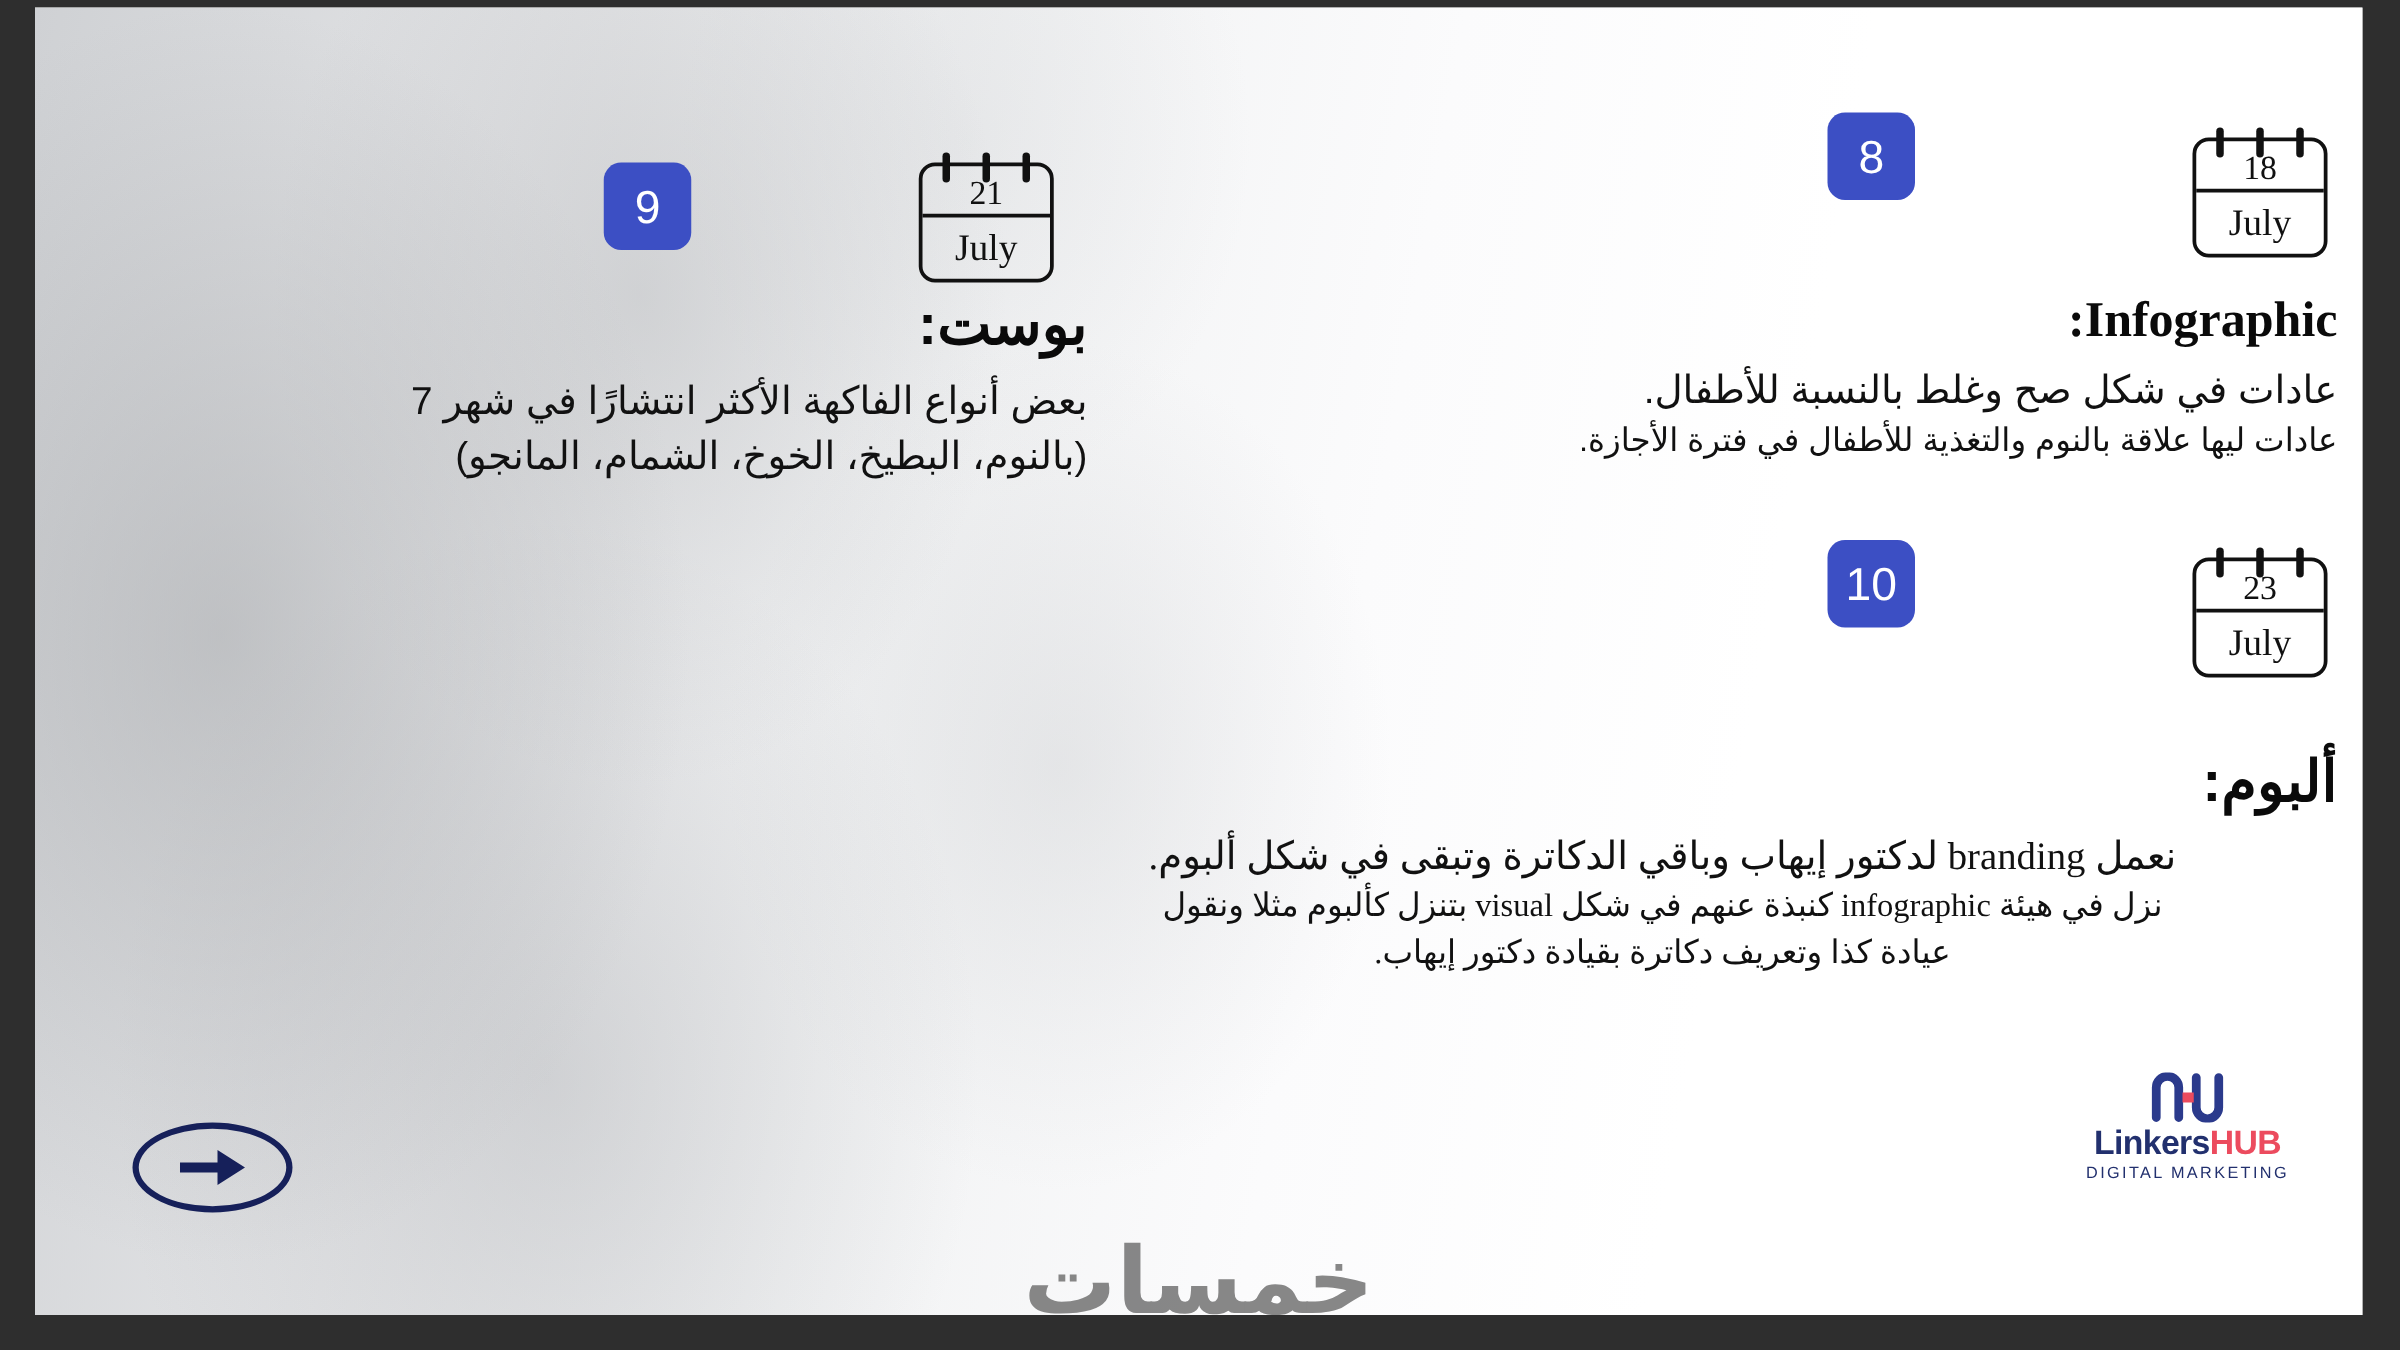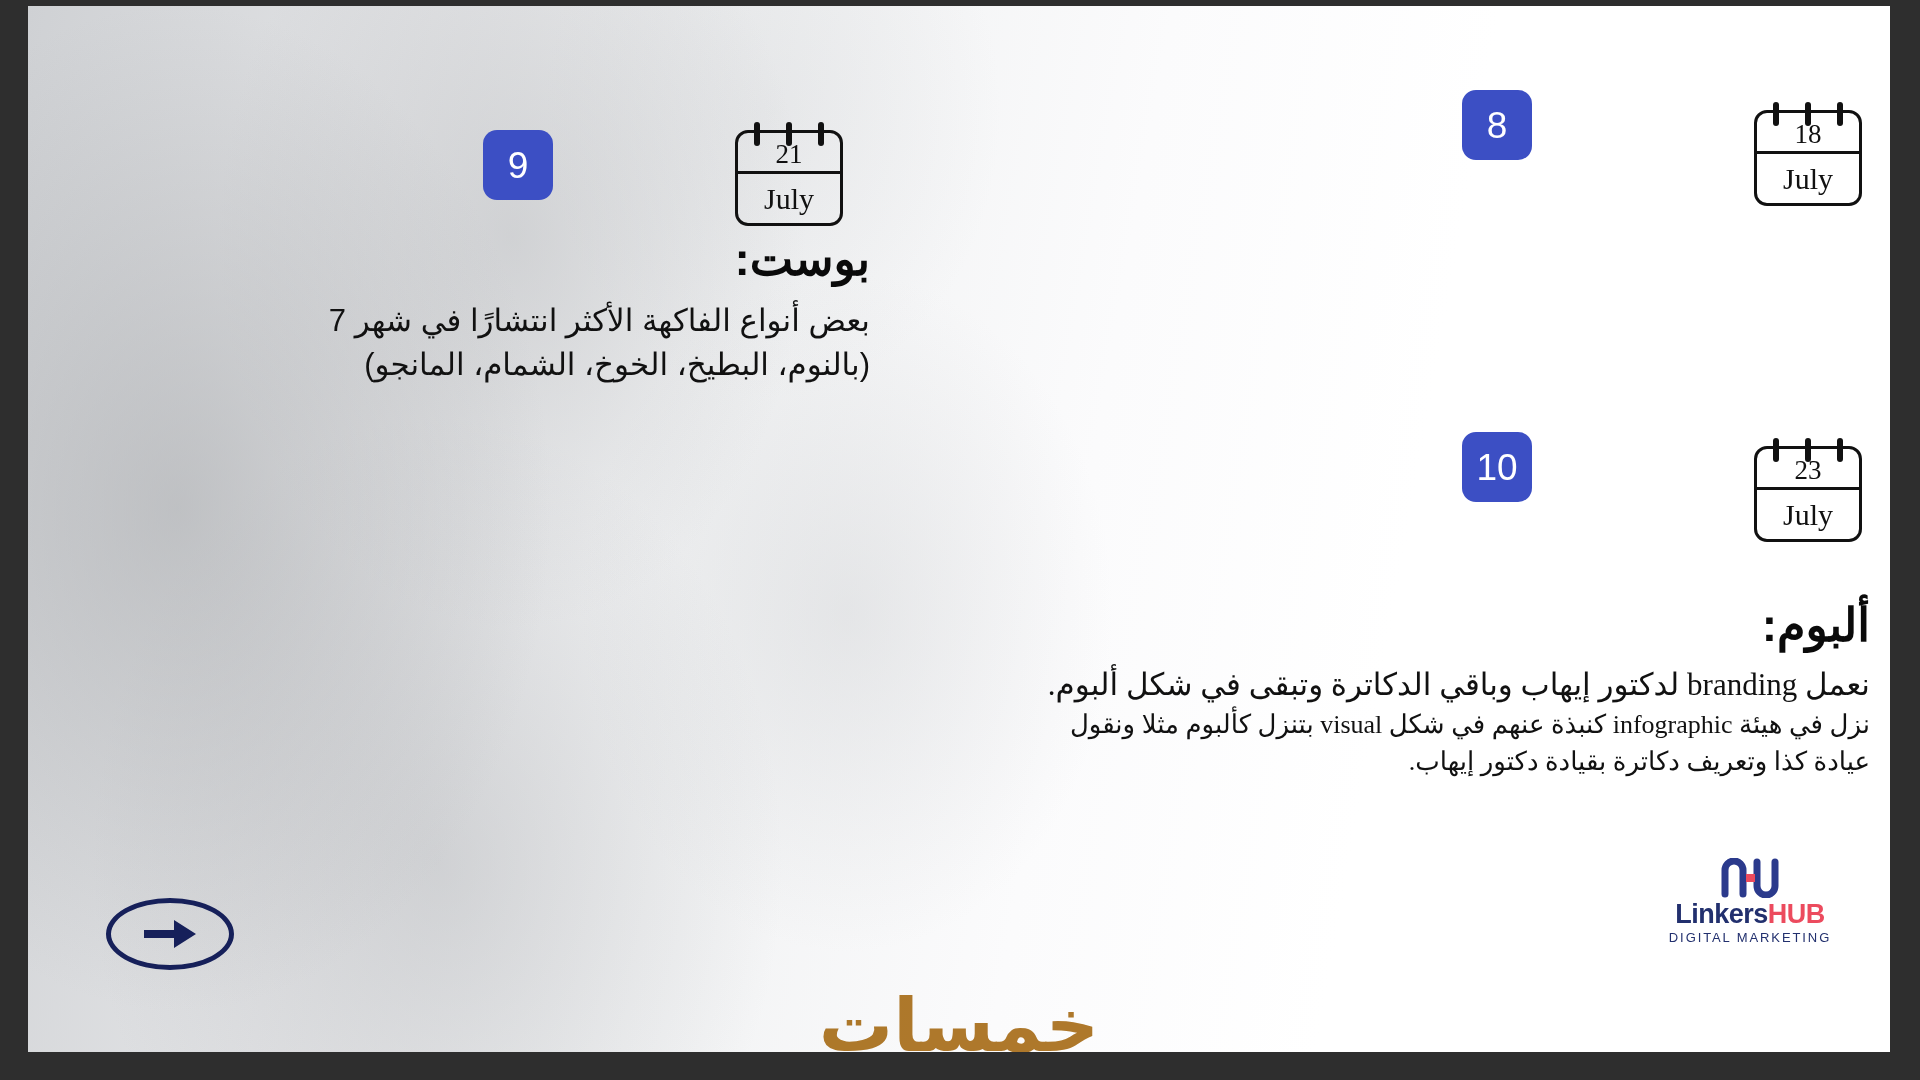--- a/index.html
+++ b/index.html
@@ -113,21 +113,21 @@
   }
 
   .body-line {
     font-family:"Liberation Sans", sans-serif;
     color:#111111;
     white-space:nowrap;
     line-height:1.42;
   }
   .body-line.lg { font-size:31px; }
   .body-line.md { font-size:26px; }
-  .body-line.serif { font-family:"Liberation Serif", serif; }
+  .body-line.serif { font-family:"Liberation Serif", serif;text-align:center; }
 
   
   #next-btn {
     position:absolute;
     left:78px; bottom:82px;
     width:128px; height:72px;
     border:5px solid #16205a;
     border-radius:50%;
     background:transparent;
     display:flex; align-items:center; justify-content:center;
@@ -163,21 +163,21 @@
   }
 
   
   #watermark {
     position:absolute;
     left:50%; bottom:-16px;
     transform:translateX(-50%);
     font-family:"DejaVu Sans", sans-serif;
     font-size:74px;
     font-weight:bold;
-    color:#a16207;
+    color:#737373;
     opacity:0.85;
     white-space:nowrap;
     letter-spacing:2px;
   }
 </style>
 </head>
 <body>
 
 <div id="frame">
   <div id="slide">
@@ -211,20 +211,25 @@
           <span class="cal-ring r2"></span>
           <span class="cal-ring r3"></span>
         </div>
         <div class="cal-divider"></div>
         <div class="cal-day">18</div>
         <div class="cal-month">July</div>
       </div>
       <div class="badge" style="margin-top:-20px;">8</div>
     </div>
 
+    <div class="block" style="right:20px; top:228px; width:840px;">
+      <div class="heading en">Infographic:</div>
+      <div class="body-line lg" style="margin-top:12px;">عادات في شكل صح وغلط بالنسبة للأطفال.</div>
+      <div class="body-line md">عادات ليها علاقة بالنوم والتغذية للأطفال في فترة الأجازة.</div>
+    </div>
 
     <div class="cal-row" style="right:28px; top:440px; width:400px; justify-content:space-between;">
       <div class="calendar">
         <div class="cal-rings">
           <span class="cal-ring r1"></span>
           <span class="cal-ring r2"></span>
           <span class="cal-ring r3"></span>
         </div>
         <div class="cal-divider"></div>
         <div class="cal-day">23</div>

